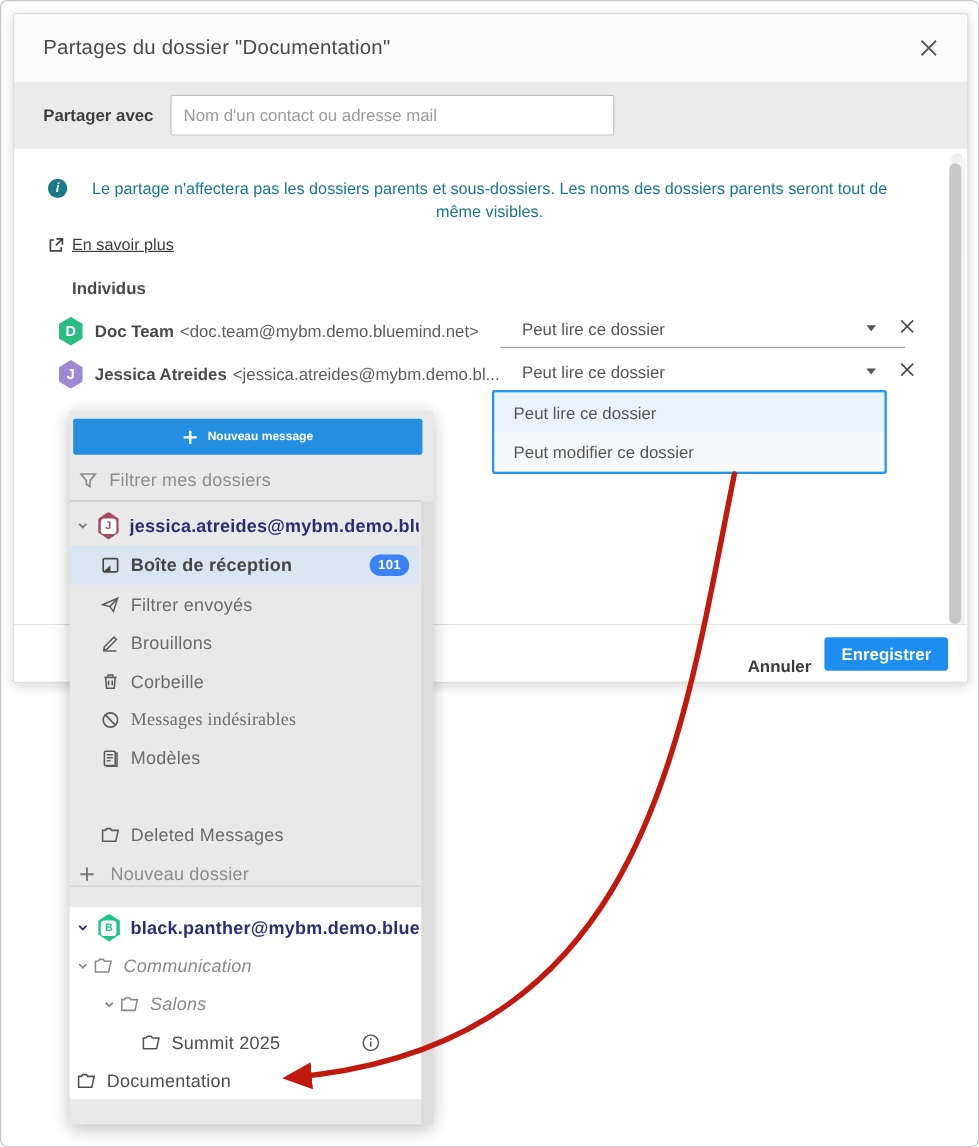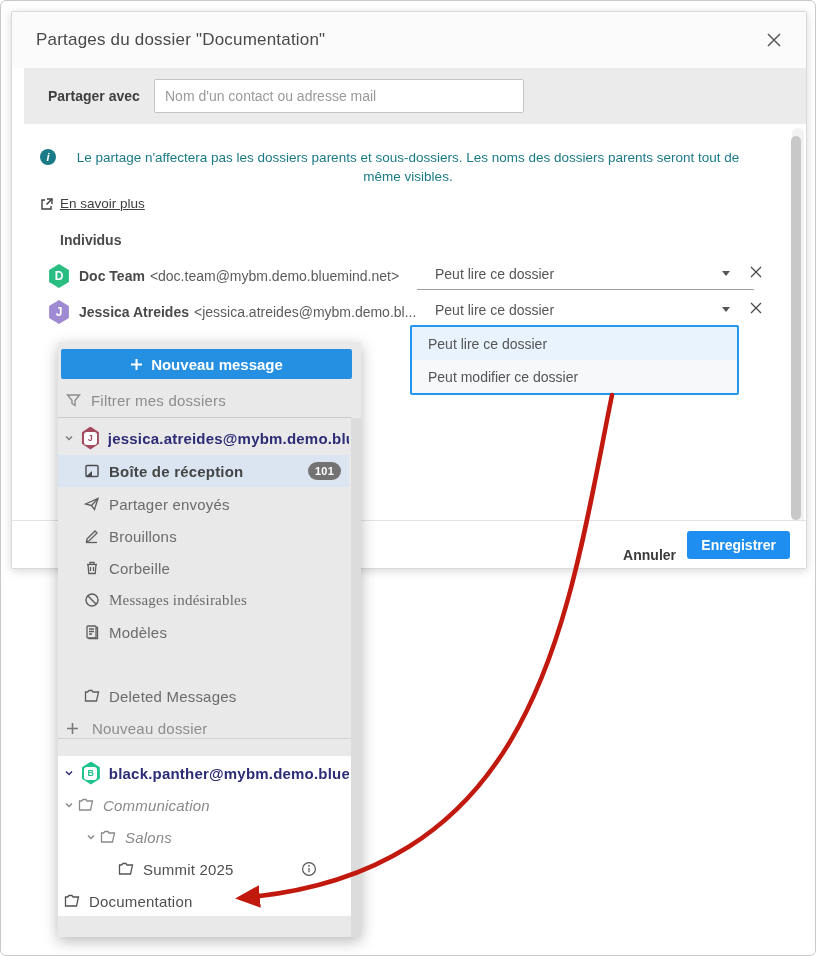--- a/index.html
+++ b/index.html
@@ -12,21 +12,21 @@
 
   
   .dialog {
     position:absolute; left:10px; top:10px; width:796px; height:558px;
     background:#fff; border:1px solid #d9d9d9; border-radius:2px;
     box-shadow:0 2px 10px rgba(0,0,0,.16); z-index:1;
   }
   .dlg-header { position:absolute; left:0; top:0; right:0; height:56px; background:#fbfbfb; }
   .dlg-title { position:absolute; left:24px; top:18px; font-size:17px; color:#4a4a4a; letter-spacing:.2px; }
   .dlg-close { position:absolute; right:22px; top:18px; width:20px; height:20px; cursor:pointer; color:#5d5d5d; }
-  .dlg-strip { position:absolute; left:12px; top:56px; right:0; height:60px; background:#ebebeb; }
+  .dlg-strip { position:absolute; left:0; top:56px; right:0; height:60px; background:#ebebeb; }
   .strip-label { position:absolute; left:24px; top:20px; font-size:14px; font-weight:bold; color:#3f3f3f; }
   .strip-input {
     position:absolute; left:130px; top:11px; width:370px; height:34px;
     border:1px solid #c4c4c4; border-radius:2px; background:#fff;
     font-family:"Liberation Sans", sans-serif; font-size:14px; color:#444; padding:0 10px;
   }
   .strip-input::placeholder { color:#9a9a9a; }
   .dlg-body { position:absolute; left:0; top:112px; right:0; height:408px; background:#fff; }
   .scroll-track { position:absolute; right:2px; top:4px; width:12px; bottom:4px; background:#f2f2f2; border-radius:6px; }
   .scroll-thumb { position:absolute; right:3px; top:8px; width:10px; bottom:8px; background:#c8c8c8; border-radius:5px; }
@@ -65,37 +65,37 @@
   .btn-cancel { position:absolute; right:130px; top:26px; font-size:14px; font-weight:bold; color:#3a3a3a;
     background:none; border:none; cursor:pointer; font-family:"Liberation Sans", sans-serif; }
   .btn-save { position:absolute; right:16px; top:10px; height:28px; padding:0 14px; background:#1e8ef0; color:#fff;
     border:none; border-radius:3px; font-size:14px; font-weight:bold; cursor:pointer; font-family:"Liberation Sans", sans-serif; }
 
   
   .sidebar { position:absolute; left:57px; top:341px; width:303px; height:595px;
     background:#e9e9e9; box-shadow:0 4px 14px rgba(0,0,0,.28); z-index:2; letter-spacing:.2px; }
   .sb-gutter { position:absolute; right:0; top:76px; width:10px; bottom:0; background:#dcdcdc; }
   .btn-new-message { position:absolute; left:3px; right:9px; top:7px; height:30px; background:#2590e2; border:none;
-    border-radius:2px; color:#fff; font-size:15px; font-weight:bold; cursor:pointer;
+    border-radius:2px; color:#fff; font-size:10px; font-weight:bold; cursor:pointer;
     font-family:"Liberation Sans", sans-serif; display:flex; align-items:center; justify-content:center; gap:8px; }
   .sb-filter { position:absolute; left:0; right:10px; top:41px; height:35px; border-bottom:1px solid #c9c9c9;
     display:flex; align-items:center; gap:10px; padding-left:8px; color:#8d8d8d; font-size:15px; cursor:text; }
   .srow { position:absolute; left:0; right:12px; height:32px; display:flex; align-items:center; cursor:pointer; }
   .srow .chev { flex:0 0 10px; margin-left:6px; color:#7c7c7c; }
   .acct-hex { position:relative; width:21px; height:23px; margin-left:7px;
     clip-path:polygon(50% 0, 95% 25%, 95% 75%, 50% 100%, 5% 75%, 5% 25%);
     display:flex; align-items:center; justify-content:center; }
   .acct-box { width:13px; height:13px; background:#fff; border-radius:3px; font-size:9px; font-weight:bold;
     display:flex; align-items:center; justify-content:center; }
   .acct-label { margin-left:8px; font-size:15px; font-weight:bold; color:#2d2c77; white-space:nowrap; overflow:hidden; }
   .f-icon { flex:0 0 17px; margin-left:26px; color:#5d5d5d; display:flex; }
   .f-label { margin-left:8px; font-size:15px; color:#6b6b6b; white-space:nowrap; }
   .selected-row { background:#dbe5f1; }
   .selected-row .f-label { color:#454545; font-weight:bold; }
-  .badge { position:absolute; right:8px; top:7px; height:18px; min-width:30px; padding:0 7px; background:#737373;
+  .badge { position:absolute; right:8px; top:7px; height:18px; min-width:30px; padding:0 7px; background:#3b82f6;
     border-radius:9px; color:#fff; font-size:11px; font-weight:bold; display:flex; align-items:center; justify-content:center; }
   .sb-divider { position:absolute; left:0; right:10px; top:396px; height:1px; background:#d2d2d2; }
   .sb-white { position:absolute; left:0; right:10px; top:414px; height:160px; background:#fff; }
   .tree-ital .f-label { font-style:italic; color:#8a8a8a; }
   .tree-dark .f-label { color:#4f4f4f; }
   .info-ic { position:absolute; right:32px; width:16px; height:16px; color:#555; }
   .plus-glyph { flex:0 0 14px; margin-left:8px; color:#7a7a7a; display:flex; }
 
   
   .arrow-svg { position:absolute; left:0; top:0; width:816px; height:956px; z-index:5; pointer-events:none; }
@@ -219,21 +219,21 @@
       <span class="badge">101</span>
     </div>
 
     <div class="srow" style="top:146px;">
       <span class="f-icon">
         <svg width="16" height="16" viewBox="0 0 16 16" fill="none" stroke="#5d5d5d" stroke-width="1.3">
             <path d="M1.5 8 L14 2.5 L10.5 13.5 L7.5 9.5 Z"></path>
             <path d="M7.5 9.5 L14 2.5"></path>
           </svg>
       </span>
-      <span class="f-label">Partager envoyés</span>
+      <span class="f-label">Filtrer envoyés</span>
     </div>
 
     <div class="srow" style="top:178px;">
       <span class="f-icon">
         <svg width="16" height="16" viewBox="0 0 16 16" fill="none" stroke="#5d5d5d" stroke-width="1.3">
             <path d="M3 11 L11 3 L13 5 L5 13 L2.5 13.5 Z"></path>
             <path d="M2 14.5 H13"></path>
           </svg>
       </span>
       <span class="f-label">Brouillons</span>

